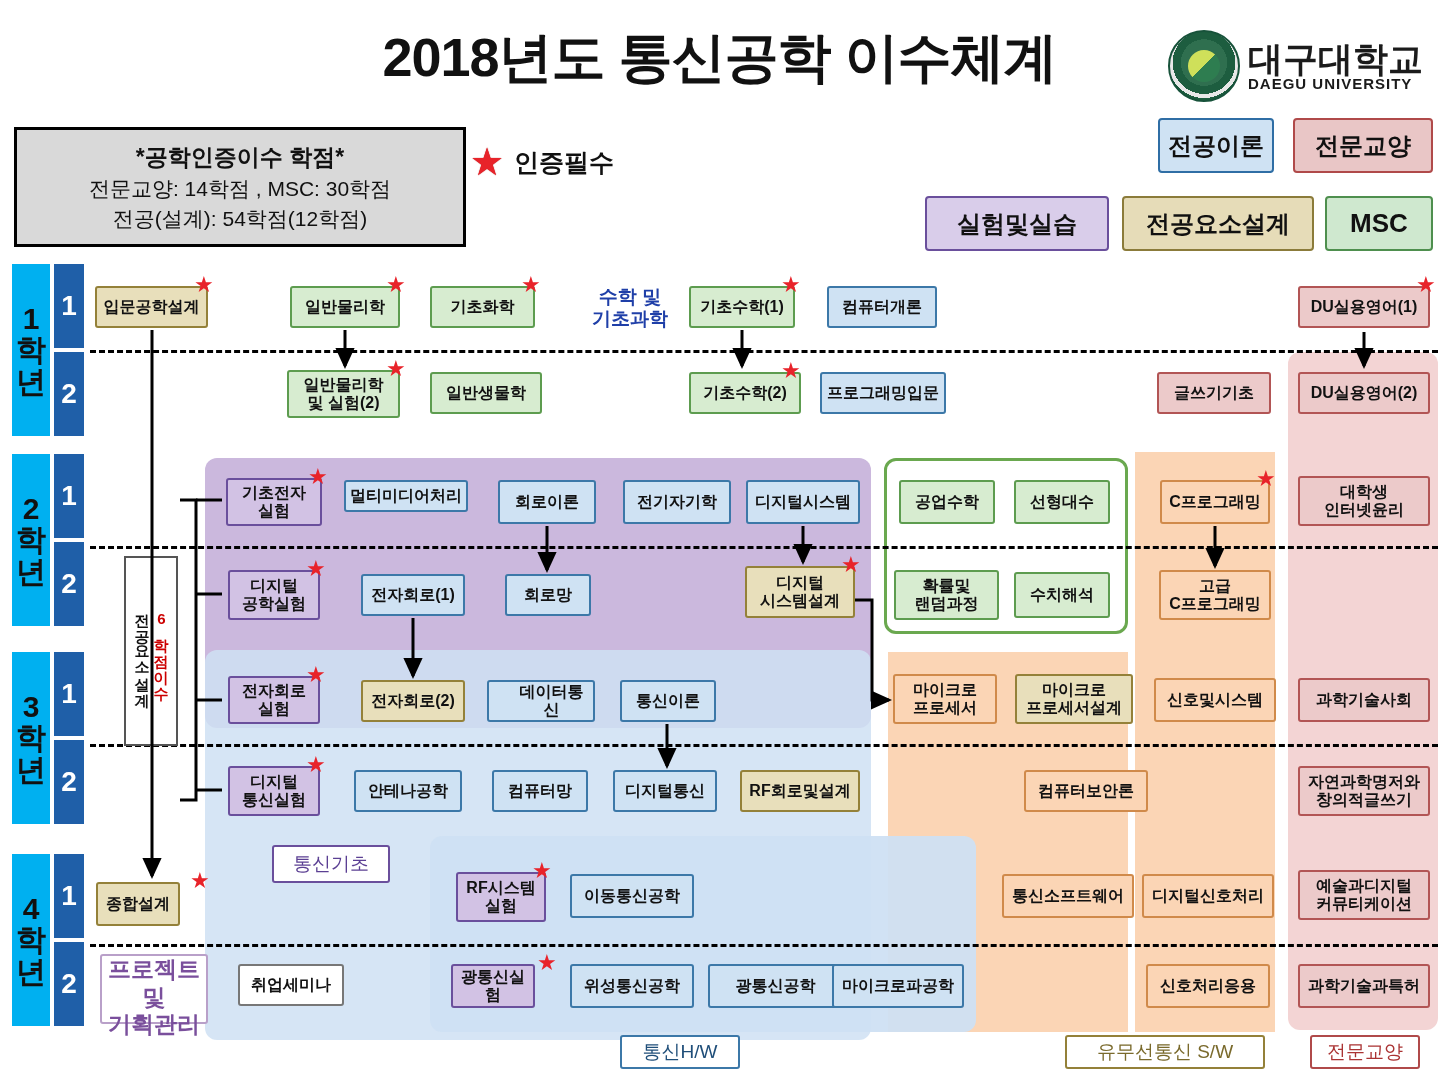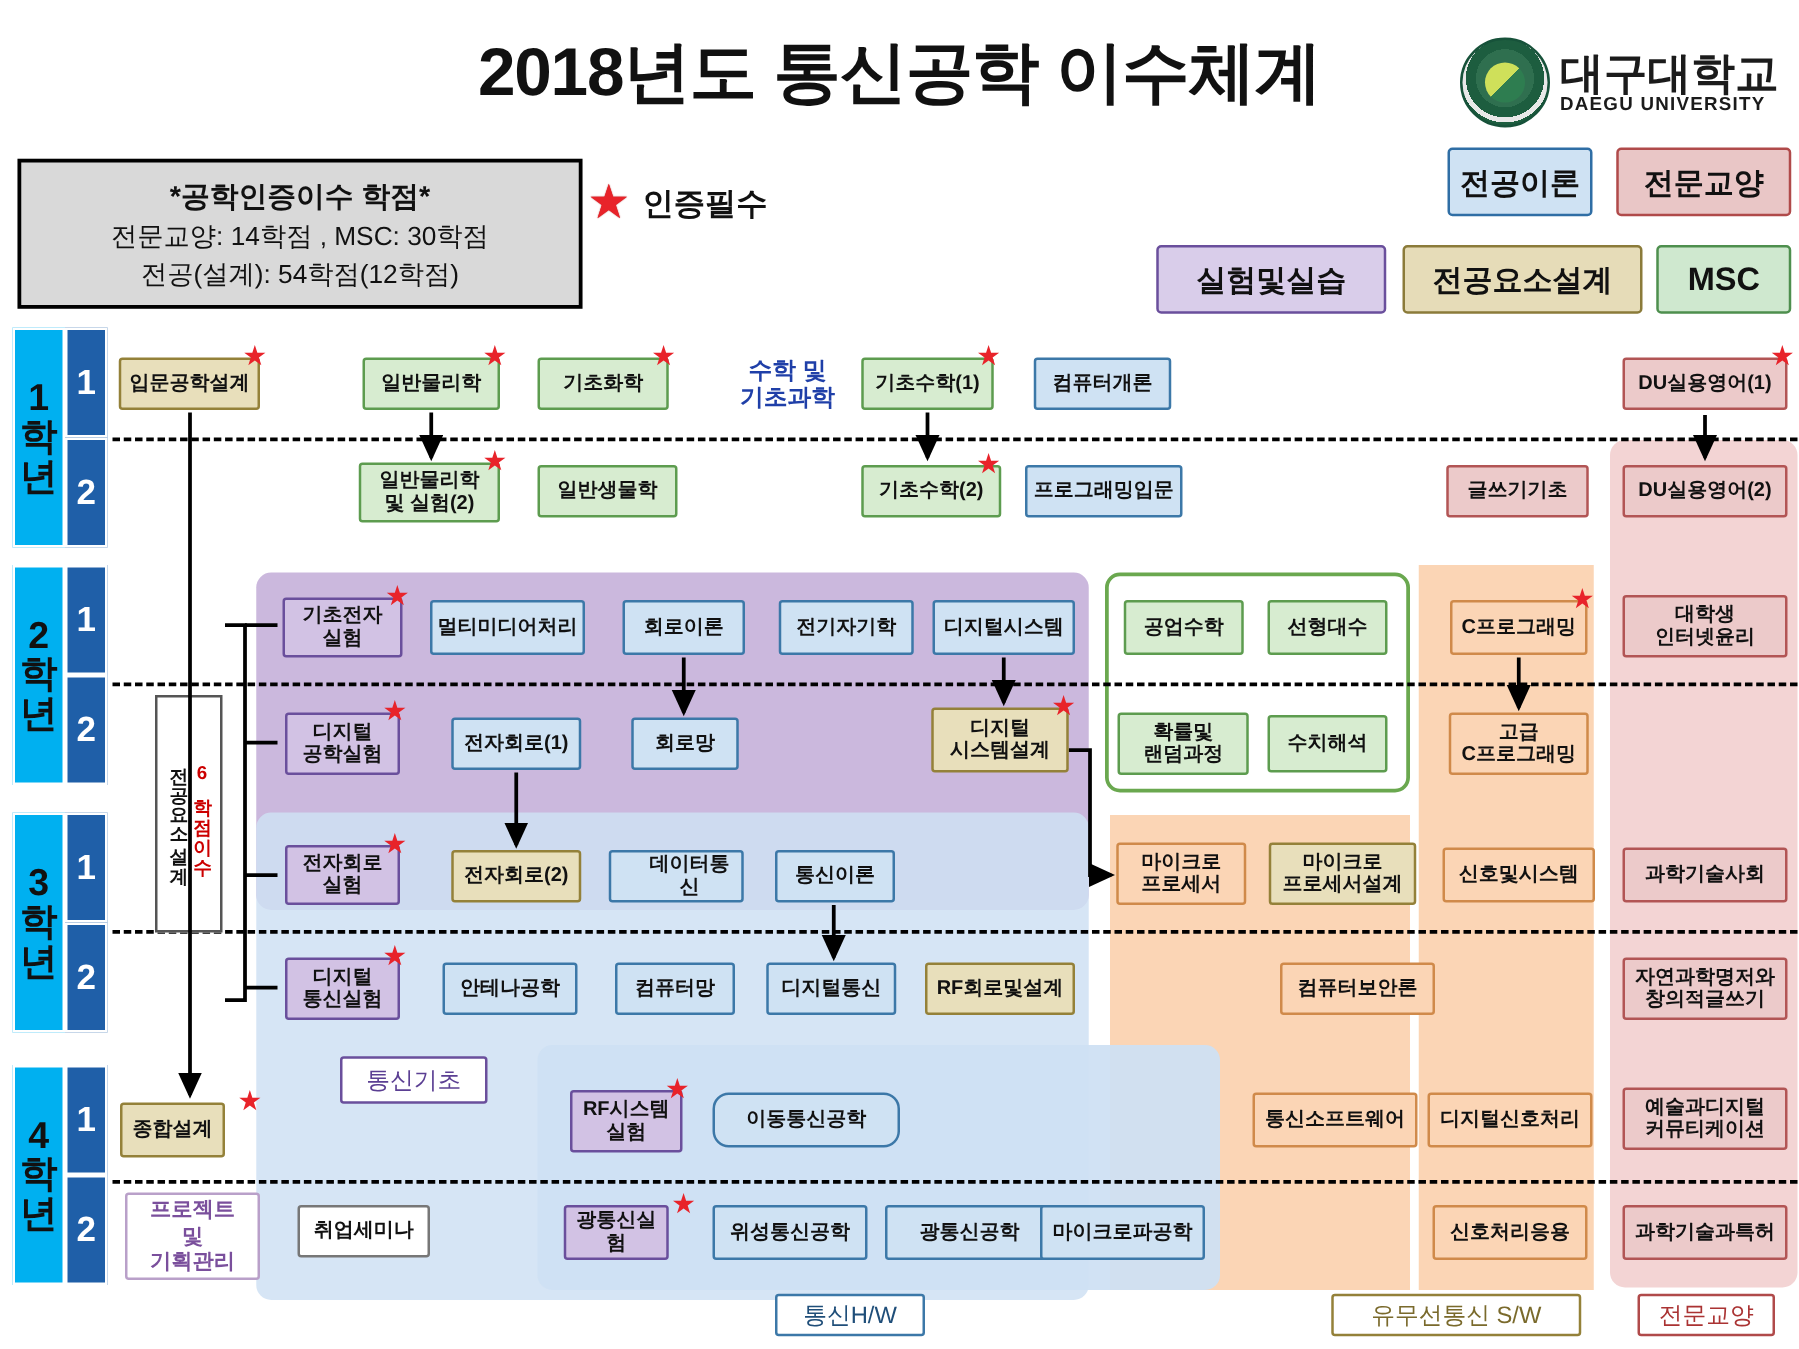--- a/index.html
+++ b/index.html
@@ -105,22 +105,22 @@
     background:#ffffff;border:2px solid #555;display:flex;align-items:center;justify-content:center;
   }
   .vdesign .vtxt{
     writing-mode:vertical-rl;text-orientation:upright;font-size:15px;font-weight:bold;color:#111;letter-spacing:1px;
   }
   .vdesign .vtxt.red{color:#cc0000;}
 
   .dashed{border-top:3px dashed #000;}
   svg.arrows{position:absolute;left:0;top:0;width:1439px;height:1079px;pointer-events:none;}
   .proj{
-    background:#ffffff;border:2px solid #b9a0c9;color:#7a4f9c;font-size:17px;font-weight:bold;
-    display:flex;align-items:center;justify-content:center;text-align:center;line-height:1.2;border-radius:3px;
+    background:#ffffff;border:2px solid #b9a0c9;color:#7a4f9c;font-size:23px;font-weight:bold;
+    display:flex;justify-content:center;text-align:center;line-height:1.2;border-radius:3px;
   }
 </style>
 </head>
 <body>
 
 <div class="abs title">2018년도 통신공학 이수체계</div>
 
 <div class="abs logo">
   <div class="seal"></div>
   <div class="ltext">
@@ -255,21 +255,21 @@
     <div class="abs course c-red" style="left: 1157px; top: 372px; width: 114px; height: 42px;">
       <span>글쓰기기초</span>
     </div>
     <div class="abs course c-red" style="left: 1298px; top: 372px; width: 132px; height: 42px;">
       <span>DU실용영어(2)</span>
     </div>
     <div class="abs course c-purple" style="left: 226px; top: 478px; width: 96px; height: 48px;">
       <span>기초전자<br>실험</span>
     </div>
     <div class="abs star-badge" style="left: 308px; top: 464px;">★</div>
-    <div class="abs course c-blue" style="left: 344px; top: 480px; width: 124px; height: 44px;">
+    <div class="abs course c-blue" style="left: 344px; top: 480px; width: 124px; height: 32px;">
       <span>멀티미디어처리</span>
     </div>
     <div class="abs course c-blue" style="left: 498px; top: 480px; width: 98px; height: 44px;">
       <span>회로이론</span>
     </div>
     <div class="abs course c-blue" style="left: 623px; top: 480px; width: 108px; height: 44px;">
       <span>전기자기학</span>
     </div>
     <div class="abs course c-blue" style="left: 746px; top: 480px; width: 114px; height: 44px;">
       <span>디지털시스템</span>
@@ -358,21 +358,21 @@
       <span>자연과학명저와<br>창의적글쓰기</span>
     </div>
     <div class="abs course c-khaki" style="left: 96px; top: 882px; width: 84px; height: 44px;">
       <span>종합설계</span>
     </div>
     <div class="abs star-badge" style="left: 190px; top: 868px;">★</div>
     <div class="abs course c-purple" style="left: 456px; top: 872px; width: 90px; height: 50px;">
       <span>RF시스템<br>실험</span>
     </div>
     <div class="abs star-badge" style="left: 532px; top: 858px;">★</div>
-    <div class="abs course c-blue" style="left: 570px; top: 874px; width: 150px; height: 44px; border-radius: 13px;">
+    <div class="abs course c-blue" style="left: 570px; top: 874px; width: 124px; height: 44px;">
       <span>이동통신공학</span>
     </div>
     <div class="abs course c-orange" style="left: 1002px; top: 874px; width: 132px; height: 44px;">
       <span>통신소프트웨어</span>
     </div>
     <div class="abs course c-orange" style="left: 1142px; top: 874px; width: 132px; height: 44px;">
       <span>디지털신호처리</span>
     </div>
     <div class="abs course c-red" style="left: 1298px; top: 870px; width: 132px; height: 50px;">
       <span>예술과디지털<br>커뮤티케이션</span>

